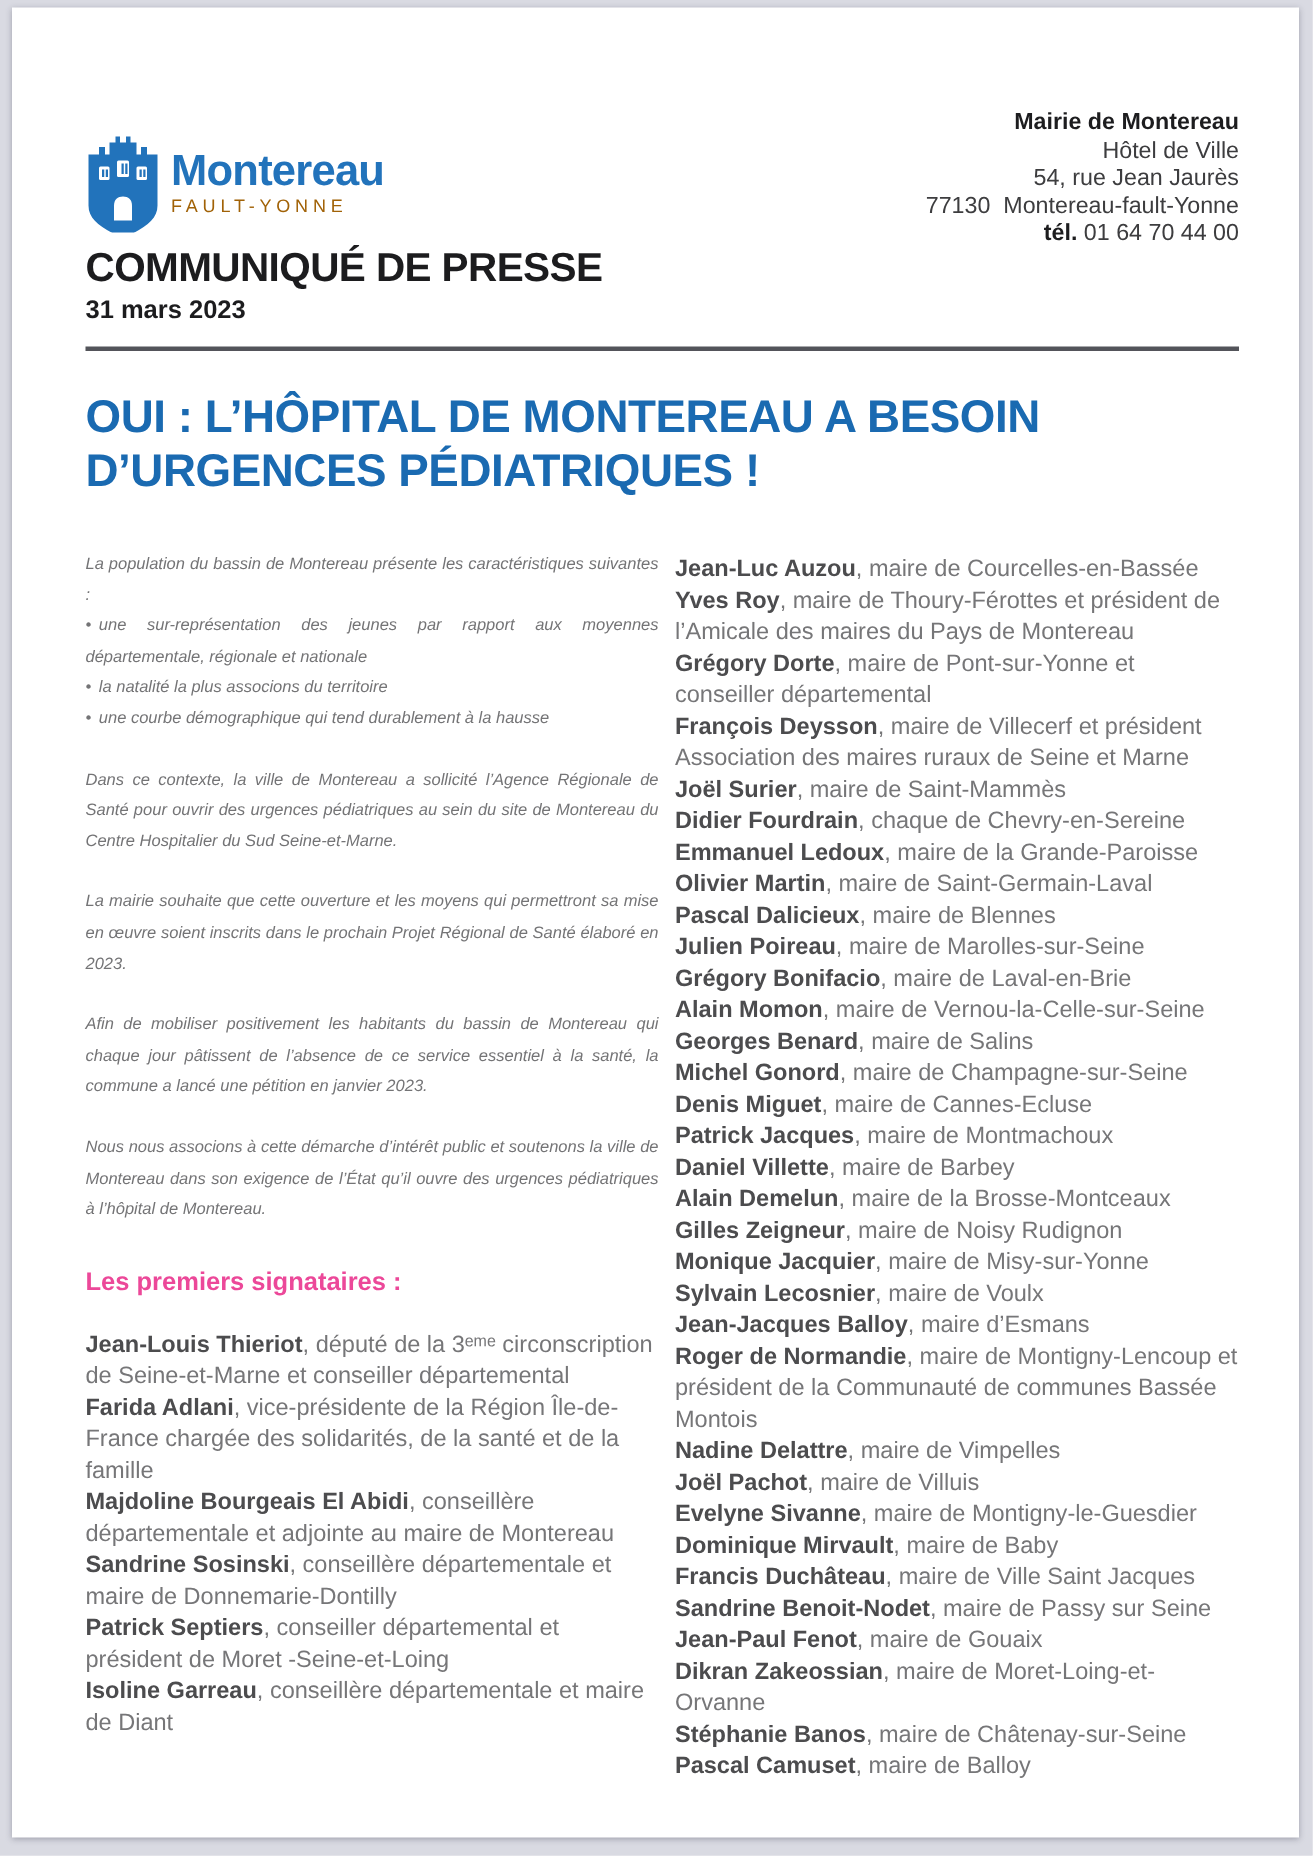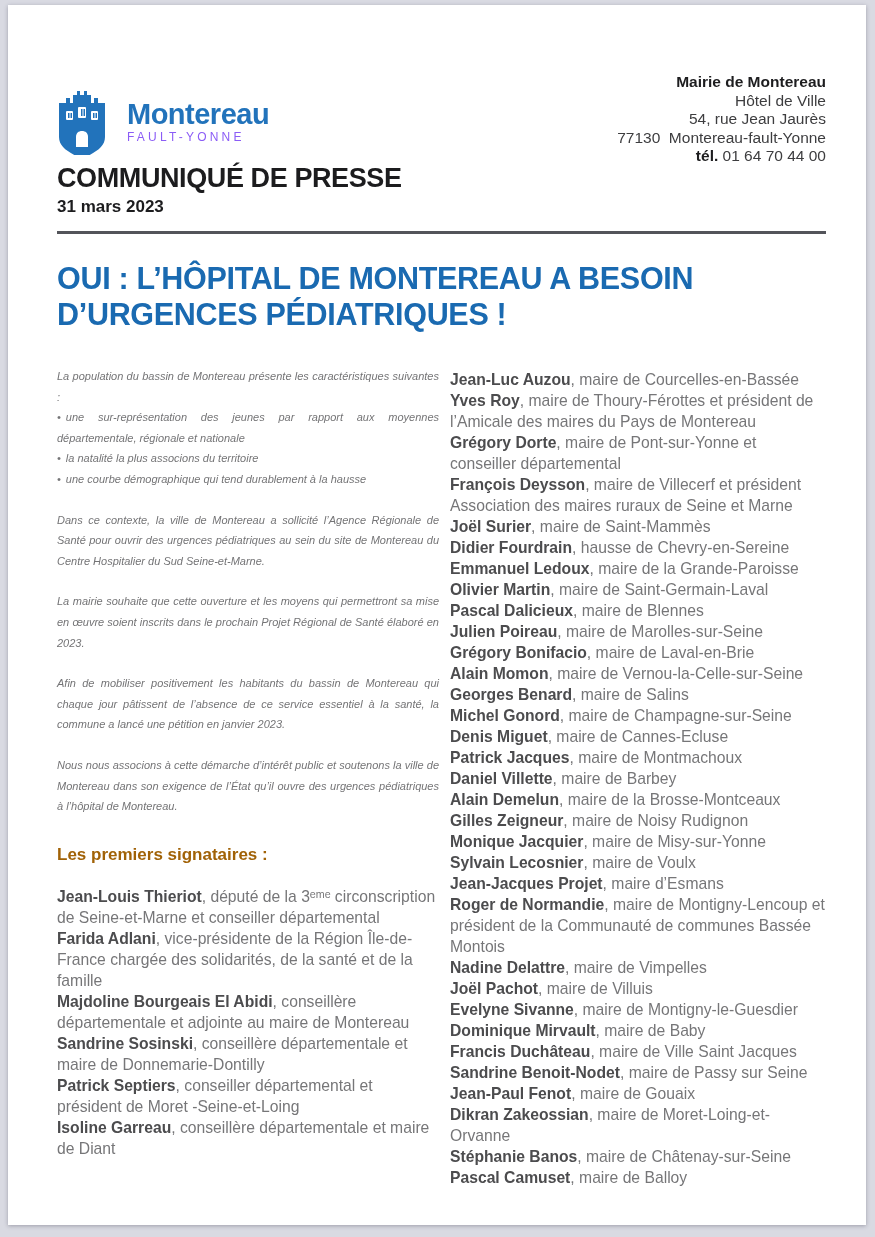--- a/index.html
+++ b/index.html
@@ -15,28 +15,28 @@
     background: #ffffff;
     box-shadow: 0 1px 4px rgba(50,50,70,0.35);
     box-sizing: border-box;
     padding: 0 40px 0 49px;
     overflow: hidden;
   }
   
   .letterhead { position: relative; height: 158px; }
   .logo {
     position: absolute; left: 0; top: 84px;
-    display: flex; align-items: center; gap: 20px;
+    display: flex; align-items: center; gap: 7px;
   }
   .logo-text .logo-title {
     font-size: 29px; font-weight: bold; color: var(--logo-blue);
     letter-spacing: -0.5px; line-height: 28px;
   }
   .logo-text .logo-subtitle {
-    font-size: 12px; color: #8b5cf6; letter-spacing: 3.2px;
+    font-size: 12px; color: #a16207; letter-spacing: 3.2px;
     line-height: 13px; margin-top: 3px;
   }
   .address-block {
     position: absolute; right: 0; top: 68px;
     text-align: right; color: #3d3d3f;
     font-size: 15.5px; line-height: 18.6px;
   }
   .address-block .org-name { font-weight: bold; color: #1d1d1f; }
   .phone-label { font-weight: bold; color: #1d1d1f; }
   
@@ -60,21 +60,21 @@
   .intro, .para {
     font-style: italic; color: #747476;
     font-size: 11px; line-height: 20.6px;
     text-align: justify;
   }
   .para { margin-top: 20px; }
   .bullet-line { display: block; }
   .bullet-char { margin-right: 5px; }
   .sig-heading {
     margin-top: 28px;
-    font-size: 17px; font-weight: bold; color: #a16207;
+    font-size: 17px; font-weight: bold; color: #ec4899;
   }
   .sig-list { margin-top: 21px; font-size: 15.7px; line-height: 21px; color: #767678; }
   .col-right .sig-list { margin-top: 3px; }
   .sig-name { font-weight: bold; color: #4c4c4e; }
   
   .crest { display: block; }
 </style>
 </head>
 <body>
 
@@ -180,21 +180,21 @@
           <span><span class="sig-name">Jean-Luc Auzou</span><span class="sep">, </span><span>maire de Courcelles-en-Bassée</span><br></span>
         
           <span><span class="sig-name">Yves Roy</span><span class="sep">, </span><span>maire de Thoury-Férottes et président de l’Amicale des maires du Pays de Montereau</span><br></span>
         
           <span><span class="sig-name">Grégory Dorte</span><span class="sep">, </span><span>maire de Pont-sur-Yonne et conseiller départemental</span><br></span>
         
           <span><span class="sig-name">François Deysson</span><span class="sep">, </span><span>maire de Villecerf et président Association des maires ruraux de Seine et Marne</span><br></span>
         
           <span><span class="sig-name">Joël Surier</span><span class="sep">, </span><span>maire de Saint-Mammès</span><br></span>
         
-          <span><span class="sig-name">Didier Fourdrain</span><span class="sep">, </span><span>hausse de Chevry-en-Sereine</span><br></span>
+          <span><span class="sig-name">Didier Fourdrain</span><span class="sep">, </span><span>chaque de Chevry-en-Sereine</span><br></span>
         
           <span><span class="sig-name">Emmanuel Ledoux</span><span class="sep">, </span><span>maire de la Grande-Paroisse</span><br></span>
         
           <span><span class="sig-name">Olivier Martin</span><span class="sep">, </span><span>maire de Saint-Germain-Laval</span><br></span>
         
           <span><span class="sig-name">Pascal Dalicieux</span><span class="sep">, </span><span>maire de Blennes</span><br></span>
         
           <span><span class="sig-name">Julien Poireau</span><span class="sep">, </span><span>maire de Marolles-sur-Seine</span><br></span>
         
           <span><span class="sig-name">Grégory Bonifacio</span><span class="sep">, </span><span>maire de Laval-en-Brie</span><br></span>
@@ -212,21 +212,21 @@
           <span><span class="sig-name">Daniel Villette</span><span class="sep">, </span><span>maire de Barbey</span><br></span>
         
           <span><span class="sig-name">Alain Demelun</span><span class="sep">, </span><span>maire de la Brosse-Montceaux</span><br></span>
         
           <span><span class="sig-name">Gilles Zeigneur</span><span class="sep">, </span><span>maire de Noisy Rudignon</span><br></span>
         
           <span><span class="sig-name">Monique Jacquier</span><span class="sep">, </span><span>maire de Misy-sur-Yonne</span><br></span>
         
           <span><span class="sig-name">Sylvain Lecosnier</span><span class="sep">, </span><span>maire de Voulx</span><br></span>
         
-          <span><span class="sig-name">Jean-Jacques Projet</span><span class="sep">, </span><span>maire d’Esmans</span><br></span>
+          <span><span class="sig-name">Jean-Jacques Balloy</span><span class="sep">, </span><span>maire d’Esmans</span><br></span>
         
           <span><span class="sig-name">Roger de Normandie</span><span class="sep">, </span><span>maire de Montigny-Lencoup et président de la Communauté de communes Bassée Montois</span><br></span>
         
           <span><span class="sig-name">Nadine Delattre</span><span class="sep">, </span><span>maire de Vimpelles</span><br></span>
         
           <span><span class="sig-name">Joël Pachot</span><span class="sep">, </span><span>maire de Villuis</span><br></span>
         
           <span><span class="sig-name">Evelyne Sivanne</span><span class="sep">, </span><span>maire de Montigny-le-Guesdier</span><br></span>
         
           <span><span class="sig-name">Dominique Mirvault</span><span class="sep">, </span><span>maire de Baby</span><br></span>

